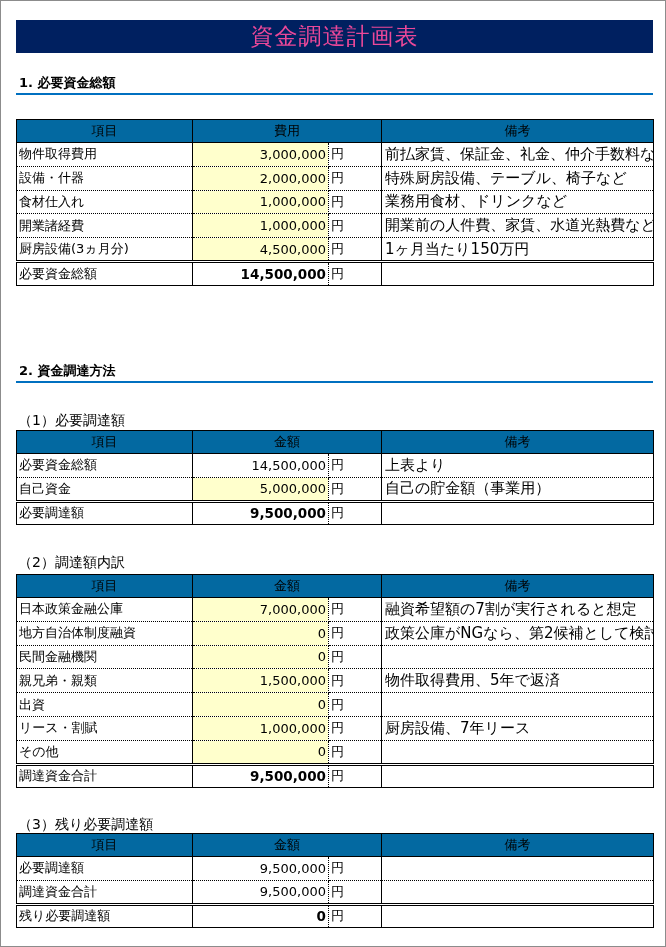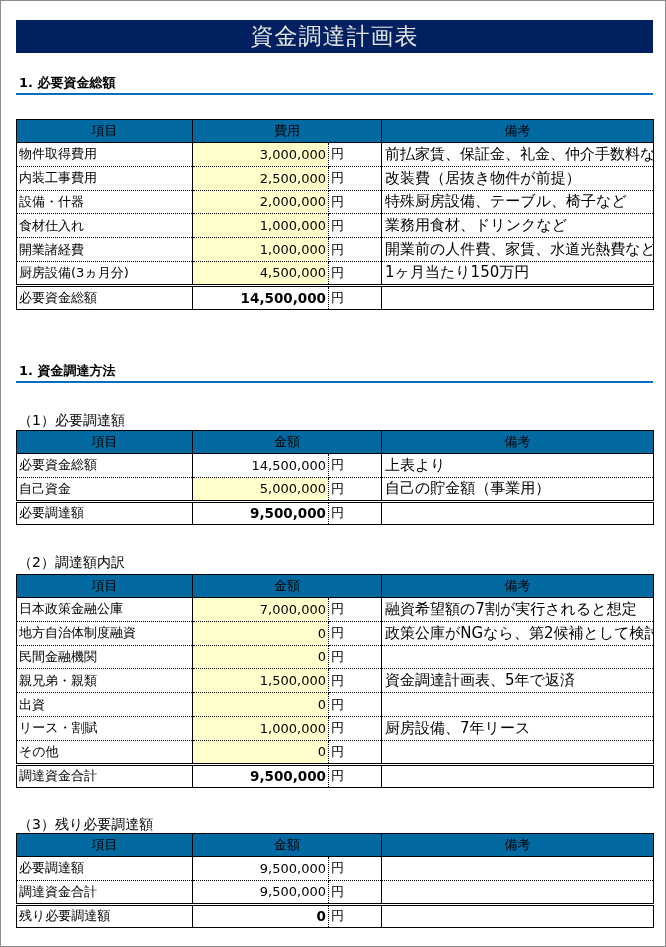--- a/index.html
+++ b/index.html
@@ -4,21 +4,21 @@
 <style>
   * { box-sizing: border-box; margin: 0; padding: 0; }
   html, body { width: 666px; height: 947px; background: #ffffff; overflow: hidden; }
   body { font-family: "DejaVu Sans", "Liberation Sans", sans-serif; color: #000; font-size: 12px; }
   .page {
     position: absolute; left: 0; top: 0; width: 666px; height: 947px;
     border: 1px solid #8c8c8c; background: #fff;
   }
   .title-bar {
     position: absolute; left: 15px; top: 19px; width: 637px; height: 33px;
-    background: #002060; color: #e5e5e5; text-align: center;
+    background: #002060; color: #ec4899; text-align: center;
     font-size: 23px; line-height: 33px; letter-spacing: 1px;
   }
   .section-heading {
     position: absolute; left: 15px; width: 637px; height: 22px;
     font-size: 13px; font-weight: bold; line-height: 20px; padding-left: 3px;
     border-bottom: 2px solid #0070c0;
   }
   .sub-heading {
     position: absolute; left: 17px; font-size: 14px; line-height: 16px;
   }
@@ -71,26 +71,20 @@
       </tr>
     </thead>
     <tbody>
       <tr>
         <td>物件取得費用</td>
         <td class="amt input">3,000,000</td>
         <td class="yen">円</td>
         <td class="note">前払家賃、保証金、礼金、仲介手数料など</td>
       </tr>
       <tr>
-        <td>内装工事費用</td>
-        <td class="amt input">2,500,000</td>
-        <td class="yen">円</td>
-        <td class="note">改装費（居抜き物件が前提）</td>
-      </tr>
-      <tr>
         <td>設備・什器</td>
         <td class="amt input">2,000,000</td>
         <td class="yen">円</td>
         <td class="note">特殊厨房設備、テーブル、椅子など</td>
       </tr>
       <tr>
         <td>食材仕入れ</td>
         <td class="amt input">1,000,000</td>
         <td class="yen">円</td>
         <td class="note">業務用食材、ドリンクなど</td>
@@ -109,21 +103,21 @@
       </tr>
       <tr class="total">
         <td>必要資金総額</td>
         <td class="amt">14,500,000</td>
         <td class="yen">円</td>
         <td class="note"></td>
       </tr>
     </tbody>
   </table>
 
-  <div class="section-heading" style="top:360px;">1. 資金調達方法</div>
+  <div class="section-heading" style="top:360px;">2. 資金調達方法</div>
 
   <div class="sub-heading" style="top:411px;">（1）必要調達額</div>
   <table class="sheet" style="top:429px;">
     <colgroup>
         <col class="c1">
         <col class="c2">
         <col class="c3">
         <col class="c4">
       </colgroup>
     <thead>
@@ -186,21 +180,21 @@
       <tr>
         <td>民間金融機関</td>
         <td class="amt input">0</td>
         <td class="yen">円</td>
         <td class="note"></td>
       </tr>
       <tr>
         <td>親兄弟・親類</td>
         <td class="amt input">1,500,000</td>
         <td class="yen">円</td>
-        <td class="note">資金調達計画表、5年で返済</td>
+        <td class="note">物件取得費用、5年で返済</td>
       </tr>
       <tr>
         <td>出資</td>
         <td class="amt input">0</td>
         <td class="yen">円</td>
         <td class="note"></td>
       </tr>
       <tr>
         <td>リース・割賦</td>
         <td class="amt input">1,000,000</td>

